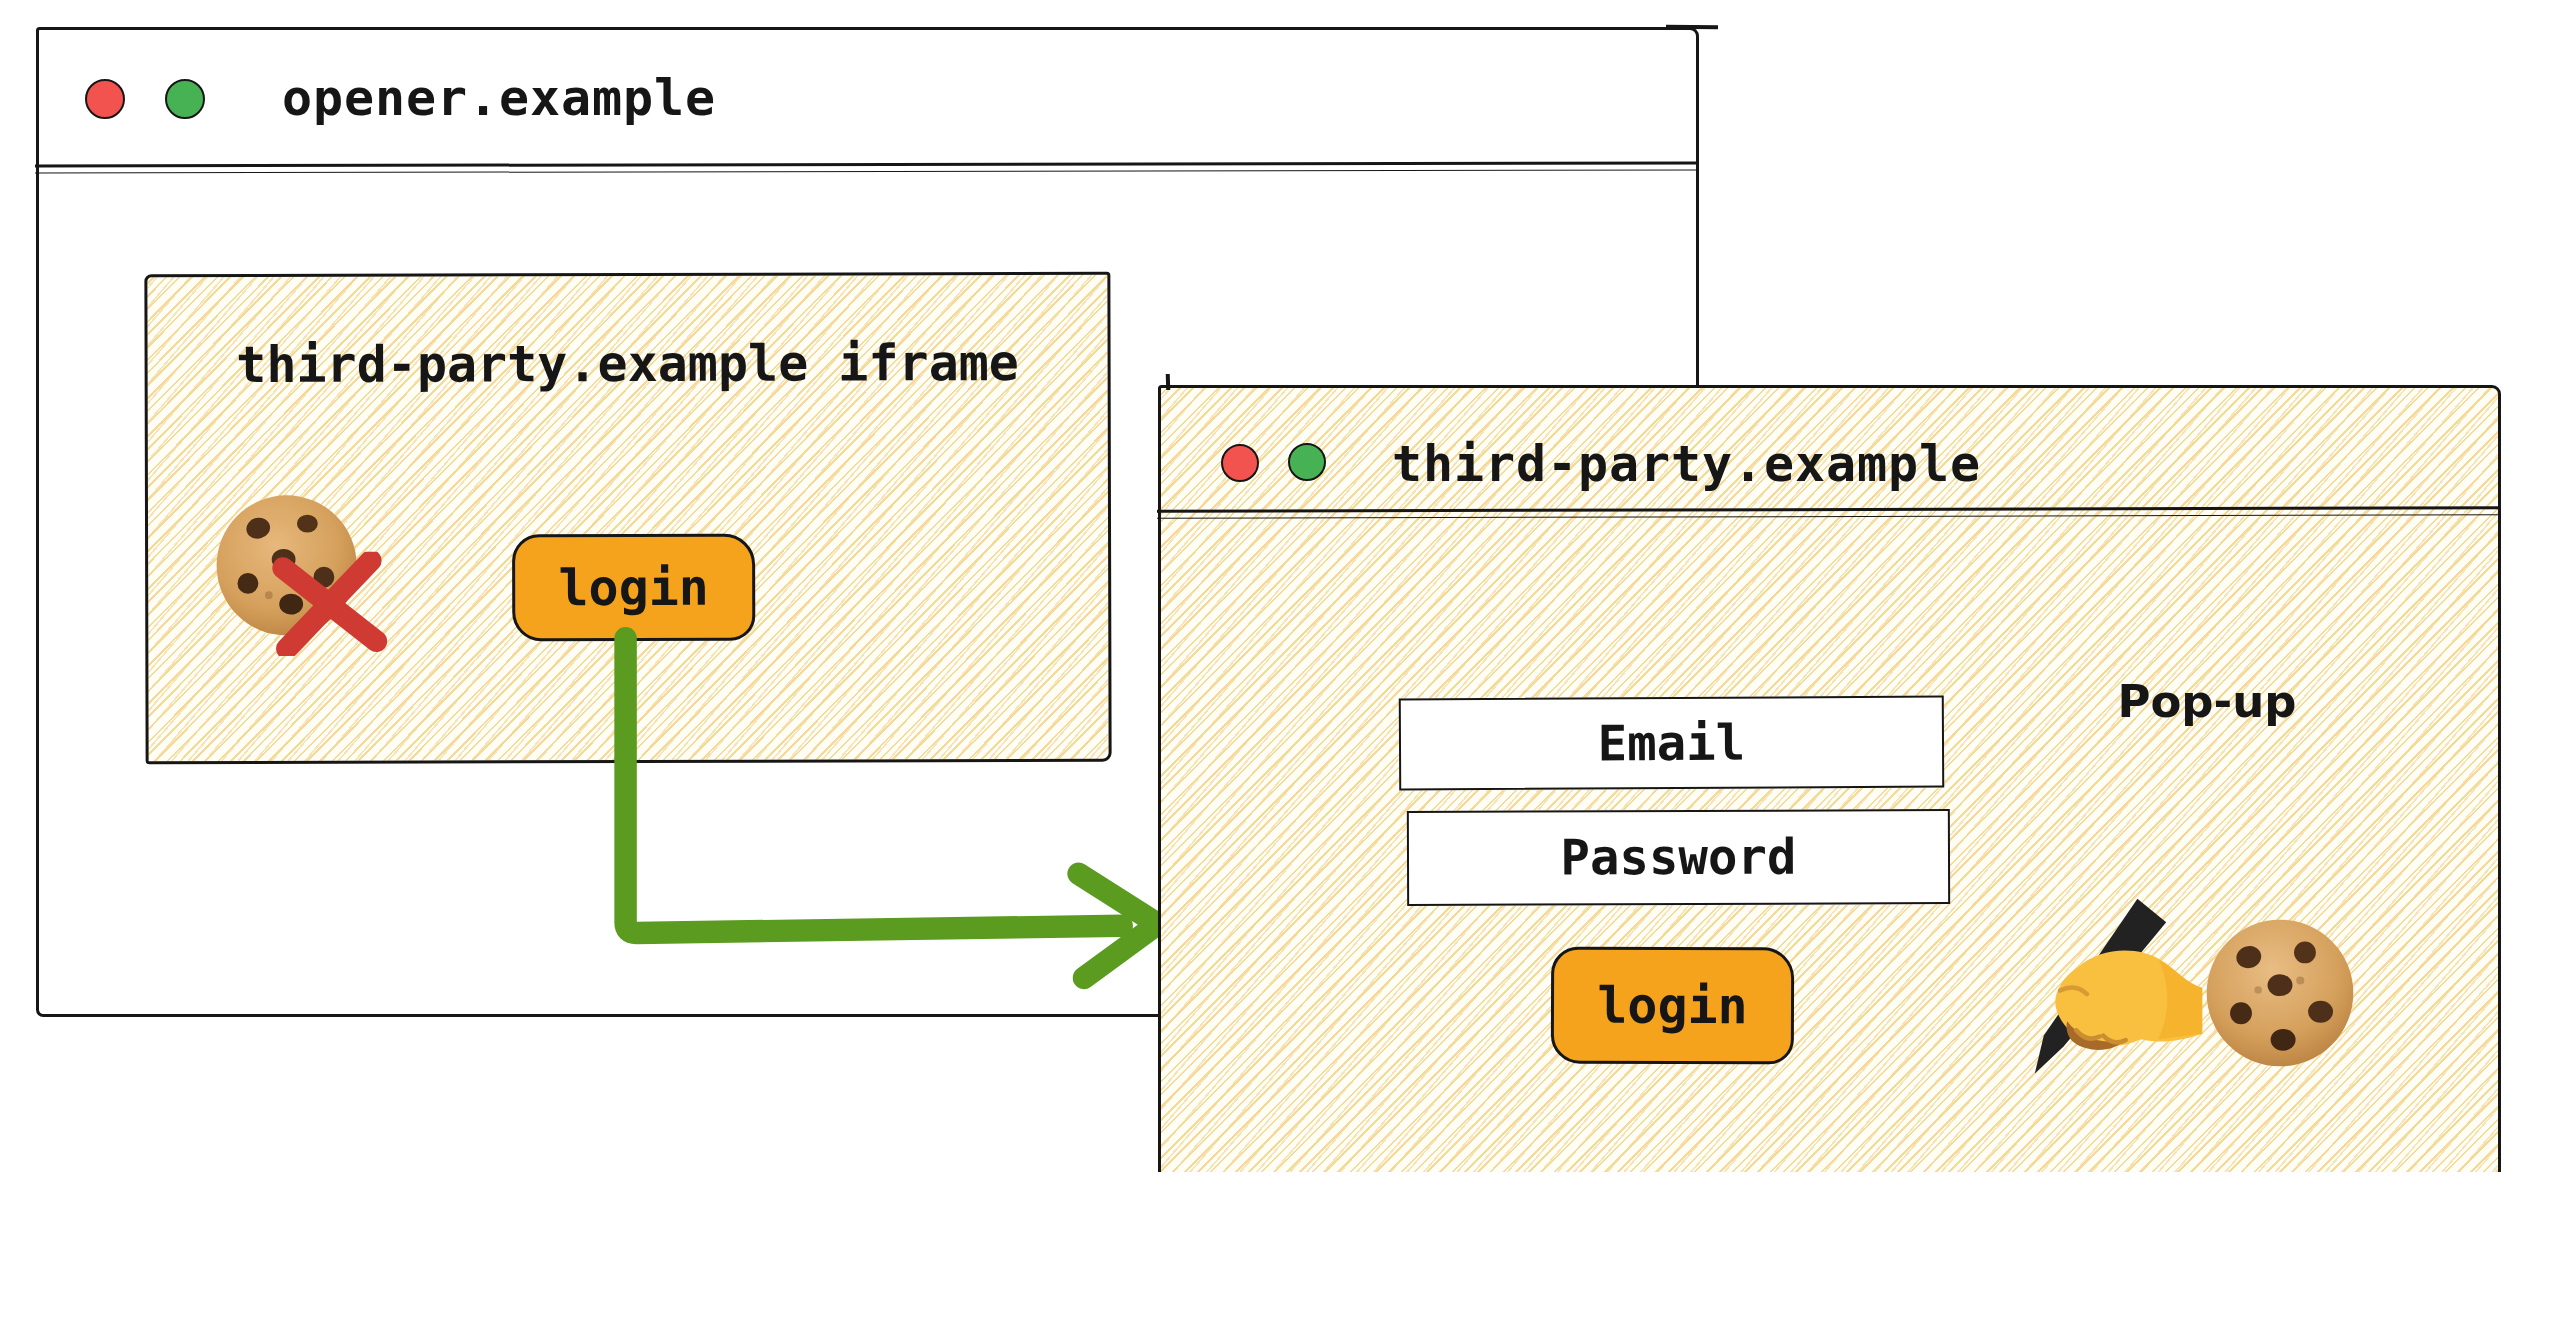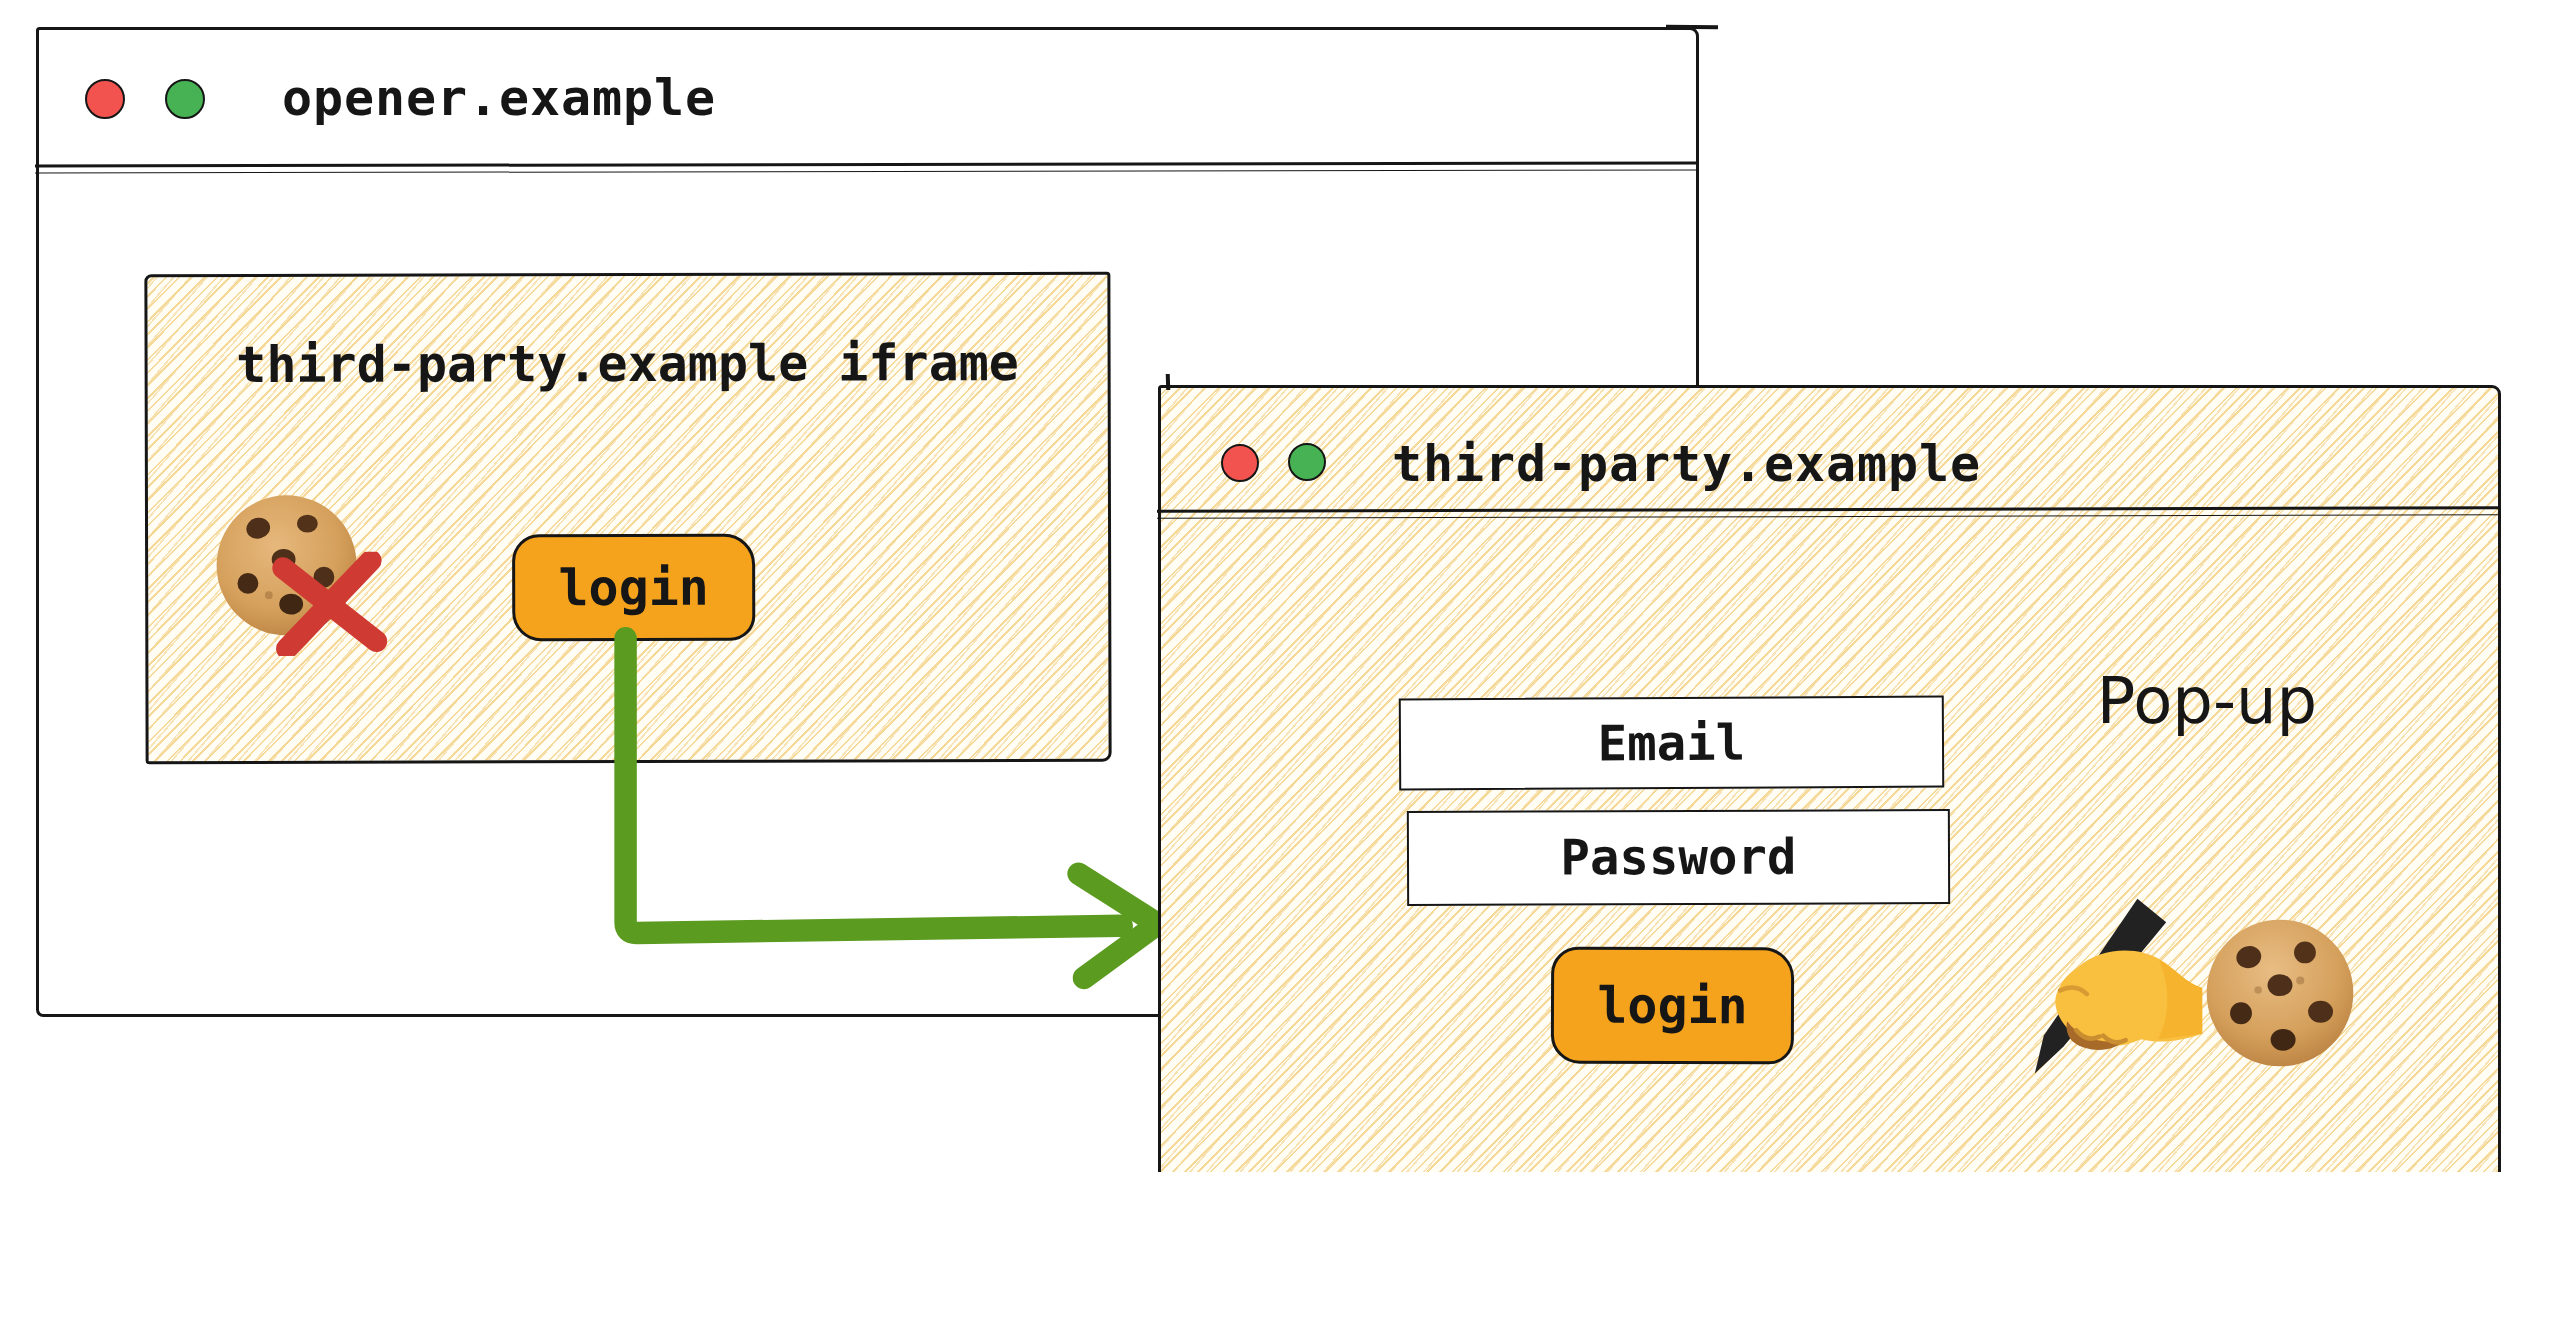--- a/index.html
+++ b/index.html
@@ -82,21 +82,21 @@
     cursor:pointer;padding:12px;
   }
   .field{
     position:absolute;background:var(--field-white,#ffffff);
     border:2.7px solid var(--ink,#161616);box-sizing:border-box;
     display:flex;align-items:center;justify-content:center;
     font-size:49px;font-weight:bold;color:var(--ink,#161616);
   }
   .popup-label{
     position:absolute;font-family:"DejaVu Sans","Liberation Sans",sans-serif;
-    font-size:64px;font-weight:normal;letter-spacing:0px;white-space:nowrap;
+    font-size:45px;font-weight:bold;letter-spacing:0px;white-space:nowrap;
   }
   .icon-box{position:absolute;}
   svg{display:block;}
   .arrow-layer{position:absolute;left:0;top:0;z-index:2;pointer-events:none;}
 </style>
 </head>
 <body>
 
 <div class="canvas">
 

